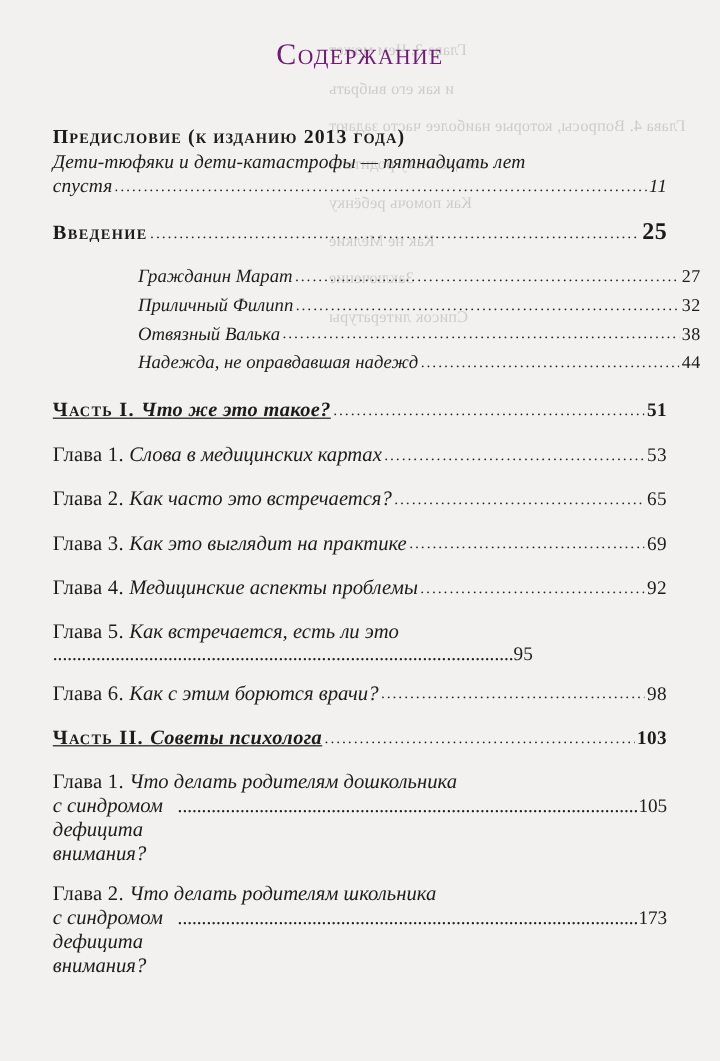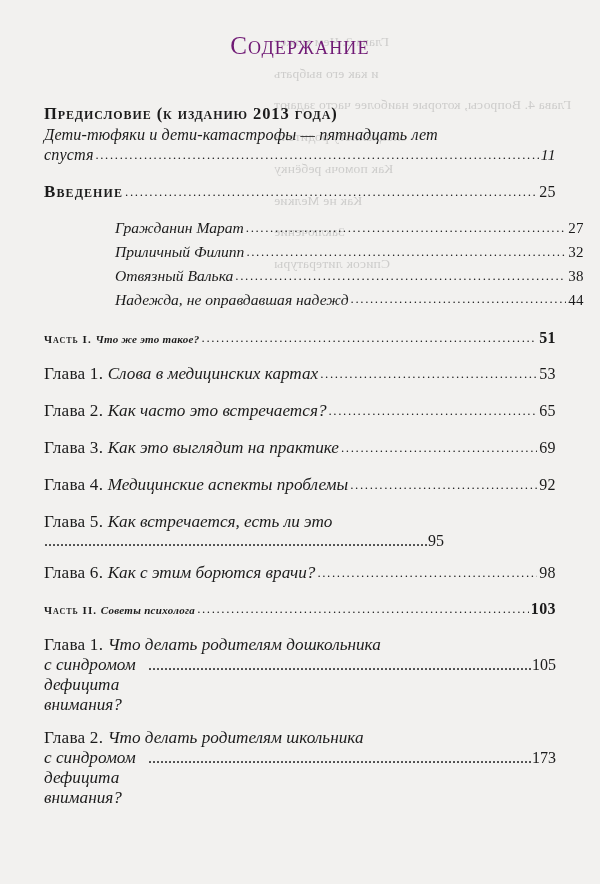--- a/index.html
+++ b/index.html
@@ -89,33 +89,34 @@
     letter-spacing: 0.1px;
   }
   .pre .l2 { margin-bottom: 1px; }
 
   .intro .txt {
     font-variant: small-caps;
     font-weight: bold;
     font-size: 17px;
     letter-spacing: 1.1px;
   }
-  .intro .pg { font-weight: normal; font-size: 16px; }
+  .intro .pg { font-weight: bold; font-size: 20px; }
 
   .sub { margin-left: 28px; margin-bottom: 6px; }
   .sub .txt {
     font-style: italic;
     font-size: 15.6px;
     margin-left: 43px;
   }
   .sub .pg { font-size: 15px; }
 
   .part .txt {
-    font-size: 11px;
+    font-size: 17px;
     letter-spacing: 0.3px;
+    text-decoration: underline;
   }
   .part .txt .pnum {
     font-variant: small-caps;
     font-weight: bold;
     letter-spacing: 1px;
   }
   .part .txt .ptitle {
     font-style: italic;
     font-weight: bold;
   }

